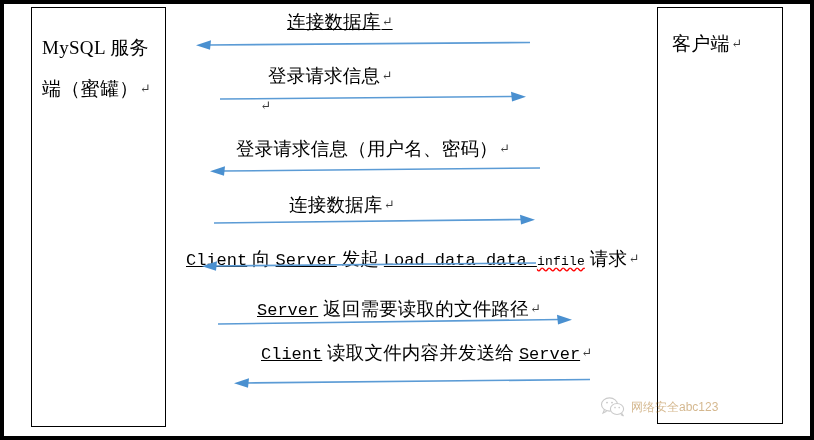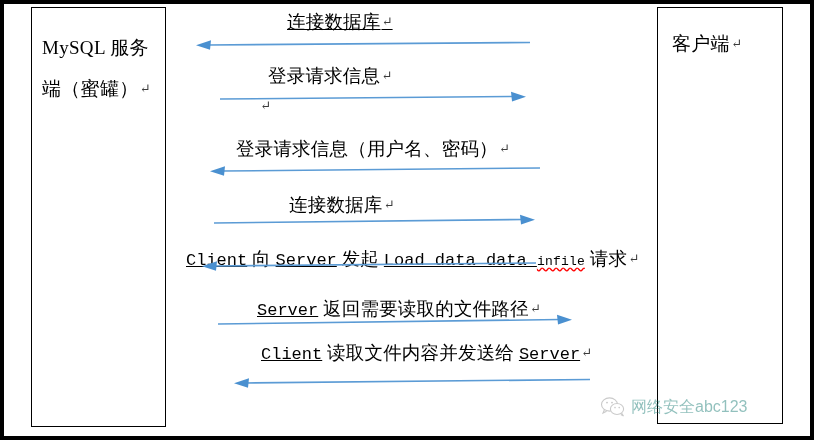--- a/index.html
+++ b/index.html
@@ -112,22 +112,22 @@
     top: 392px;
     width: 205px;
     height: 30px;
     display: flex;
     align-items: center;
     gap: 5px;
     opacity: 0.45;
   }
   #watermark .wm-text {
     font-family: "Liberation Sans", "DejaVu Sans", sans-serif;
-    font-size: 16px;
-    color: #0f766e;
+    font-size: 12px;
+    color: #a16207;
     white-space: nowrap;
     letter-spacing: 0px;
   }
   #watermark .wm-logo {
     flex: 0 0 auto;
     width: 26px;
     height: 22px;
   }
 </style>
 </head>

